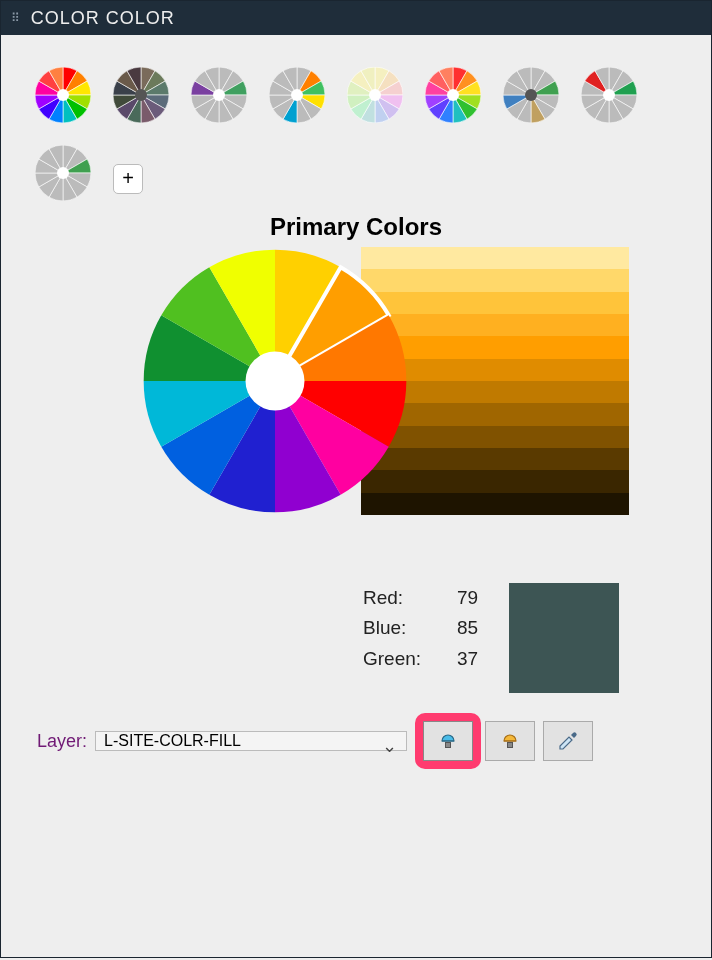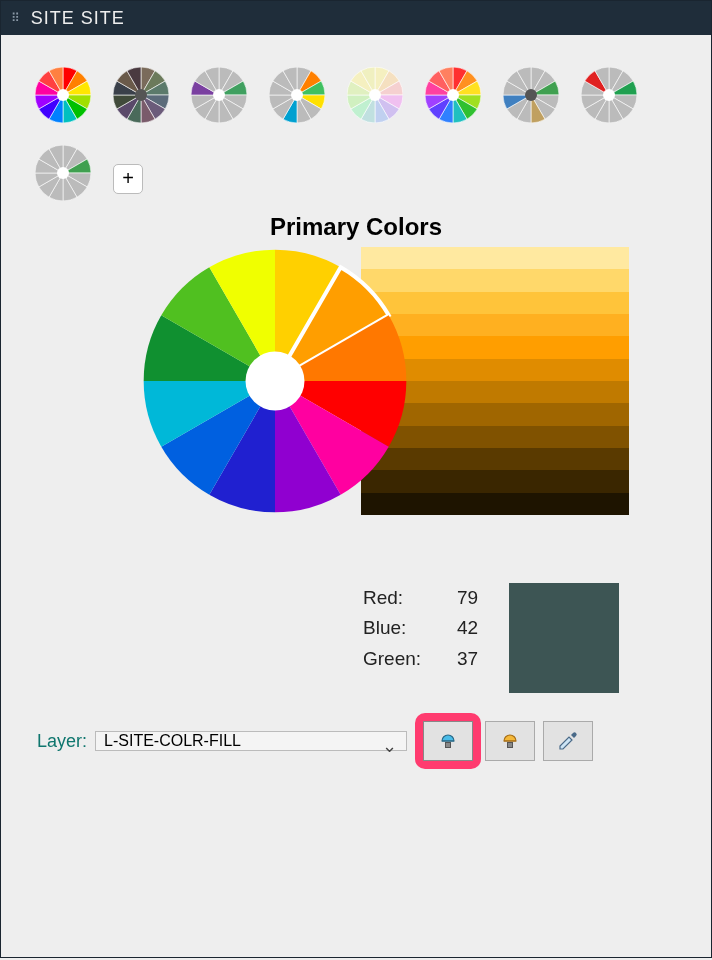--- a/index.html
+++ b/index.html
@@ -112,21 +112,21 @@
       height: 110px;
       background: #3d5553;
     }
     .bottom-row {
       display: flex;
       align-items: center;
       gap: 8px;
       padding: 10px 18px 0 18px;
       margin-top: 10px;
     }
-    .layer-label { font-size: 18px; color: #0f766e; text-align: center; }
+    .layer-label { font-size: 18px; color: #701a75; text-align: center; }
     .layer-select {
       flex: 0 0 312px;
       height: 20px;
       font-size: 16px;
       background: #f4f4f4;
       border: 1px solid #bbb;
       padding: 0 8px;
       appearance: none;
       position: relative;
     }
@@ -163,21 +163,21 @@
     .highlight-box .tool-btn {
       border: 1px solid #888;
     }
   </style>
 </head>
 <body>
 
 <div class="window">
   <div class="titlebar">
     <span class="grip">⠿</span>
-    <span>SITE SITE</span>
+    <span>COLOR COLOR</span>
   </div>
 
   <div class="content">
     <div class="palettes" id="palettes">
         <div class="palette-wheel"><svg viewBox="-28 -28 56 56" width="56" height="56">
             <path d="M0 0 L1.7145055188062944e-15 -28 A28 28 0 0 1 13.999999999999996 -24.248711305964285 Z" fill="#ff0000" stroke="#fff" stroke-width="0.6"></path>
             <path d="M0 0 L13.999999999999996 -24.248711305964285 A28 28 0 0 1 24.24871130596428 -14 Z" fill="#ff8000" stroke="#fff" stroke-width="0.6"></path>
             <path d="M0 0 L24.24871130596428 -14 A28 28 0 0 1 28 0 Z" fill="#ffe600" stroke="#fff" stroke-width="0.6"></path>
             <path d="M0 0 L28 0 A28 28 0 0 1 24.248711305964285 13.999999999999995 Z" fill="#a0e000" stroke="#fff" stroke-width="0.6"></path>
             <path d="M0 0 L24.248711305964285 13.999999999999995 A28 28 0 0 1 13.999999999999996 24.248711305964285 Z" fill="#00c000" stroke="#fff" stroke-width="0.6"></path>
@@ -348,21 +348,21 @@
     </div>
 
     <div class="rgb-section">
       <div class="rgb-labels">
         <div class="row">
           <span class="lbl">Red:</span>
           <span class="val">79</span>
         </div>
         <div class="row">
           <span class="lbl">Blue:</span>
-          <span class="val">42</span>
+          <span class="val">85</span>
         </div>
         <div class="row">
           <span class="lbl">Green:</span>
           <span class="val">37</span>
         </div>
       </div>
       <div class="swatch" id="swatch" style="background: rgb(61, 85, 84);"></div>
     </div>
 
     <div class="bottom-row">

